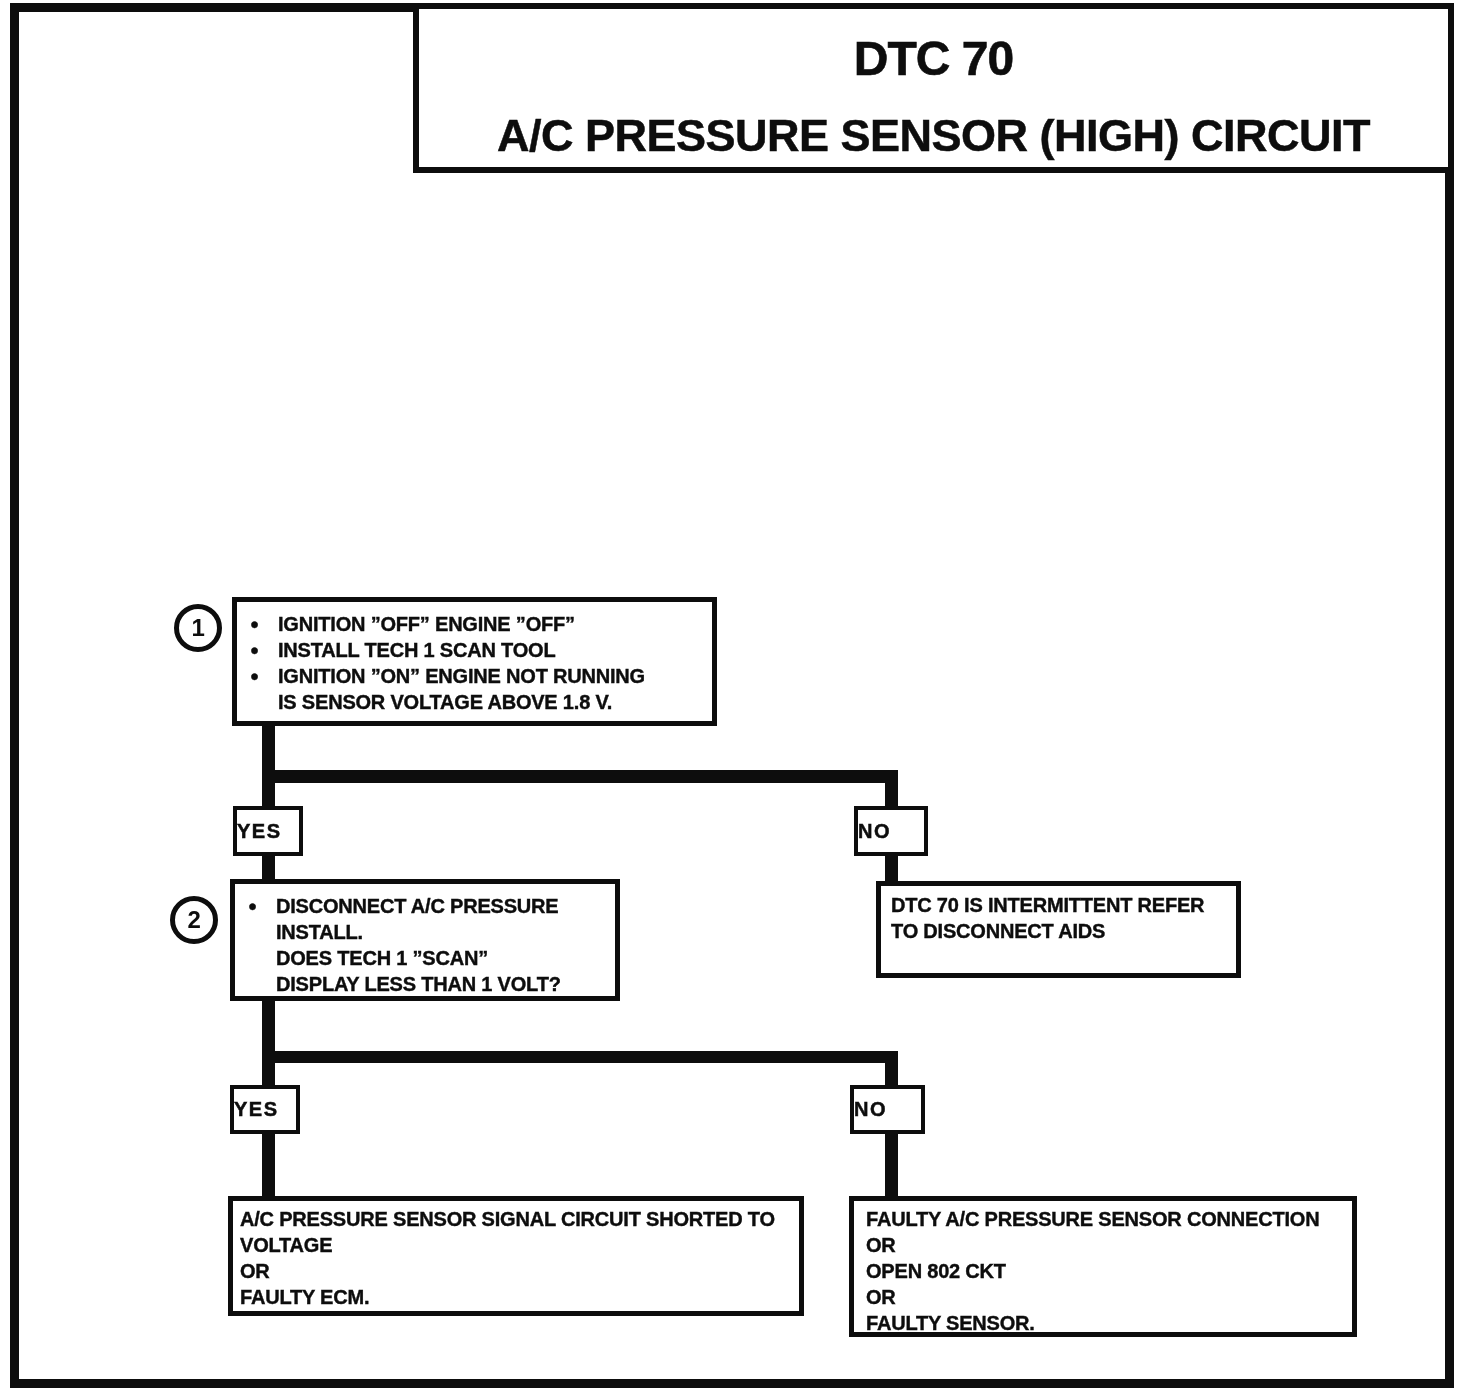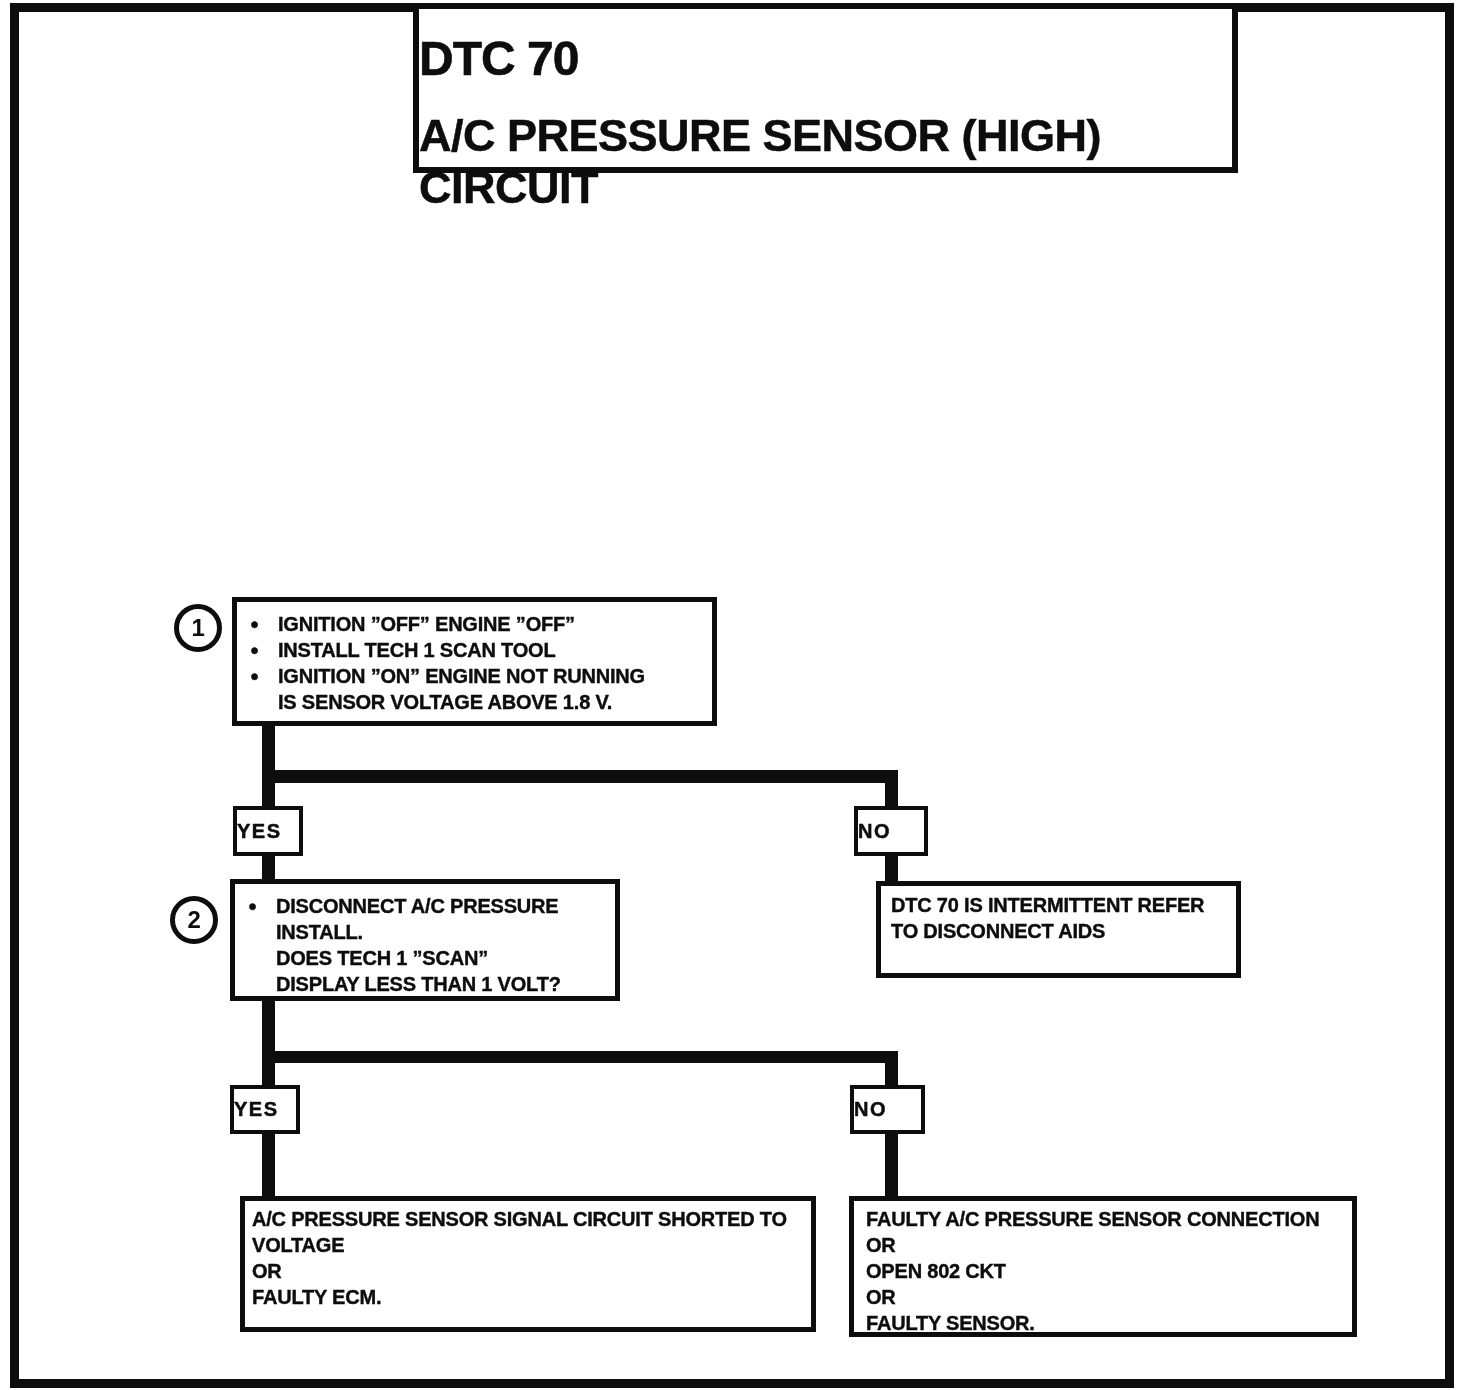--- a/index.html
+++ b/index.html
@@ -16,23 +16,24 @@
     font-family:"Liberation Sans", sans-serif;
     font-weight:700;
     letter-spacing:-0.2px;
     overflow:hidden;
   }
   .outer-border{
     position:absolute;left:10px;top:3px;width:1444px;height:1385px;
     border:9px solid var(--ink);
   }
   .title-box{
-    position:absolute;left:413px;top:3px;width:825px;height:170px;
+    position:absolute;left:413px;top:3px;width:1041px;height:170px;
     border:6px solid var(--ink);
     background:var(--paper);
+    text-align:center;
   }
   .title{
     margin-top:22px;
     font-size:48px;
     letter-spacing:-1px;
     -webkit-text-stroke:0.6px var(--ink);
   }
   .subtitle{
     margin-top:24px;
     font-size:45px;
@@ -58,21 +59,21 @@
   .box .ln{white-space:nowrap;}
   .row{display:flex;white-space:nowrap;}
   .bullet{
     width:41px;min-width:41px;padding-left:13px;
     font-size:15px;line-height:26px;
   }
   .step1{left:232px;top:597px;width:485px;height:129px;padding-top:9px;}
   .step2{left:230px;top:879px;width:390px;height:122px;padding-top:9px;}
   .indent{padding-left:41px;}
   .res-no1{left:876px;top:881px;width:365px;height:97px;padding:6px 8px 0 10px;}
-  .res-yes2{left:240px;top:1196px;width:576px;height:136px;padding:5px 8px 0 7px;}
+  .res-yes2{left:228px;top:1196px;width:576px;height:120px;padding:5px 8px 0 7px;}
   .res-no2{left:849px;top:1196px;width:508px;height:141px;padding:5px 8px 0 12px;}
   .yesno{
     position:absolute;
     border:4px solid var(--ink);
     background:var(--paper);
     display:flex;align-items:center;
     font-size:20px;letter-spacing:1.5px;
     -webkit-text-stroke:0.5px var(--ink);
   }
   .yes1{left:233px;top:806px;width:70px;height:50px;}

